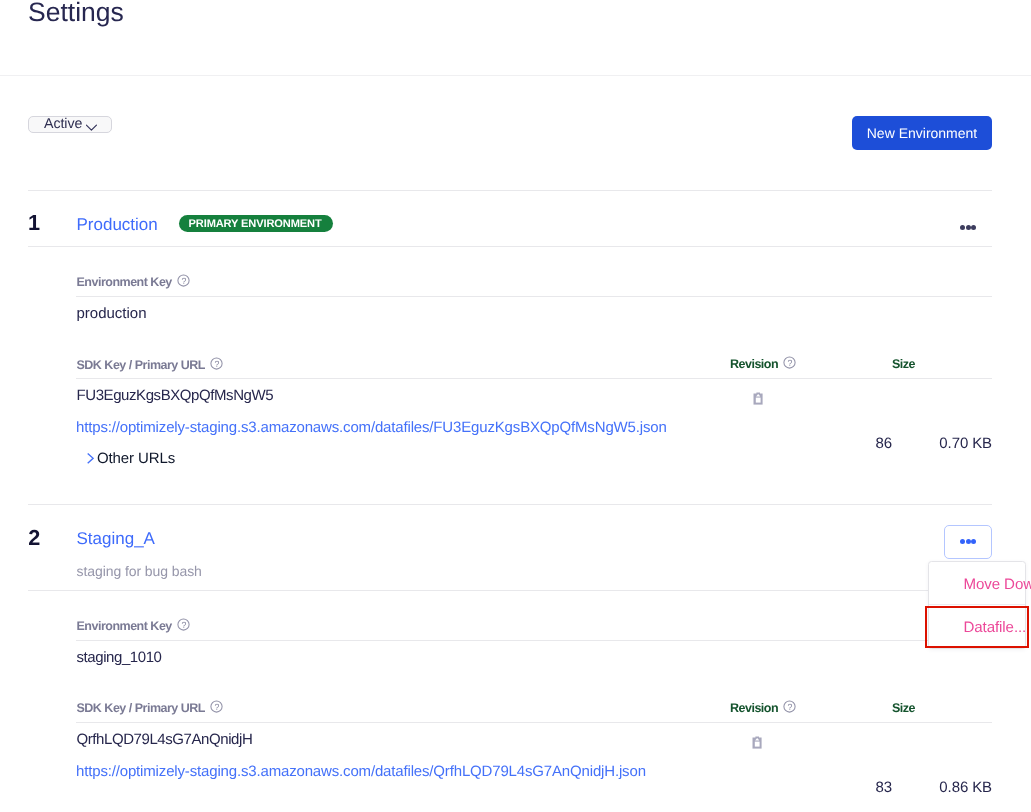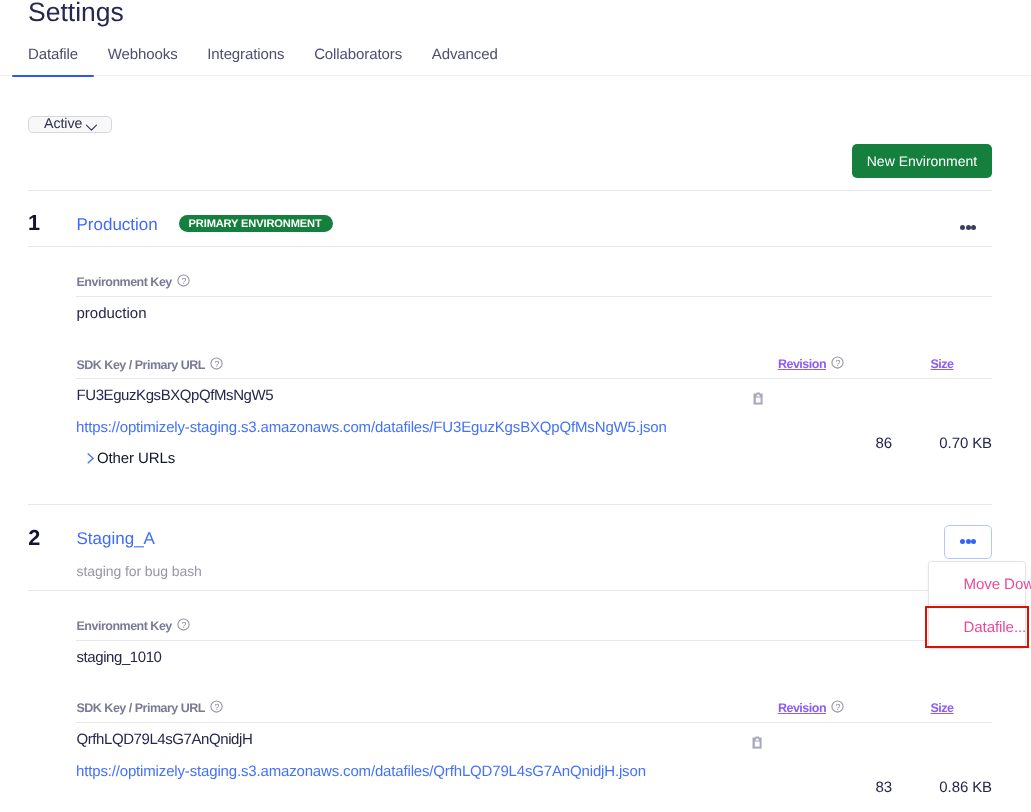--- a/index.html
+++ b/index.html
@@ -20,41 +20,41 @@
                        background:#3155f6; border-radius:1px; }
   .tabrule { position:absolute; left:0; right:0; top:75px; height:1px; background:#f0f0f2; }
 
   
   .filter-btn { position:absolute; left:28px; top:116px; width:84px; height:17px;
                 border:1px solid #d6d6dd; border-radius:5px; background:#f8f8f9;
                 display:flex; align-items:flex-end; gap:3.6px; padding:14px 0 0 15px;
                 font-size:14.2px; color:#2e2e51; letter-spacing:-0.05px; }
   .chev { width:11px; height:11px; display:inline-block; flex:none; }
   .new-env { position:absolute; left:852px; top:116px; width:140px; height:34px;
-             background:#15803d; border-radius:5px; color:#fff; font-size:14px;
-             display:flex; align-items:center; justify-content:center; letter-spacing:0px;margin-top:28px;}
+             background:#1d4ed8; border-radius:5px; color:#fff; font-size:14px;
+             display:flex; align-items:center; justify-content:center; letter-spacing:0px;}
 
   
   .rule { position:absolute; left:28px; width:964px; height:1px; background:#e8e8eb; }
   .rule.inner { left:76px; width:916px; }
 
   .envnum { position:absolute; font-size:21.7px; font-weight:700; color:#131333; letter-spacing:0px; line-height:1; }
   .envname { position:absolute; font-size:17px; color:#3e6bfb; letter-spacing:0px; }
   .envdesc { position:absolute; font-size:14px; color:#9696aa; letter-spacing:-0.08px; }
   .badge { position:absolute; height:17.1px; border-radius:9px; background:#15803d;
            color:#fff; font-size:11.1px; font-weight:700; letter-spacing:-0.14px;
            display:flex; align-items:center; padding:1.8px 11.2px 0 9.7px; line-height:1; }
 
   .flabel { position:absolute; font-size:12.5px; font-weight:700; color:#7a7a94;
             letter-spacing:-0.5px; display:flex; align-items:center; }
   .fvalue { position:absolute; font-size:15px; color:#26264c; letter-spacing:0px; }
   .link { position:absolute; font-size:15px; color:#4471f9; letter-spacing:-0.16px; }
   .fvalue[data-ls] { letter-spacing:-0.42px; }
-  .colhead { position:absolute; font-size:12.5px; font-weight:700; color:#8b5cf6;
-             letter-spacing:-0.5px; display:flex; align-items:center; justify-content:center;text-decoration:underline; }
+  .colhead { position:absolute; font-size:12.5px; font-weight:700; color:#14532d;
+             letter-spacing:-0.5px; display:flex; align-items:center; justify-content:flex-start; }
   .num { position:absolute; font-size:15px; color:#26264c; text-align:right; letter-spacing:-0.1px;margin-top:48px; }
 
   .qmark { display:inline-block; margin-left:5px; flex:none; margin-top:-1.5px; }
 
   .dots { position:absolute; display:flex; align-items:center; justify-content:center; gap:0.5px; }
   .dots i { width:5px; height:5px; border-radius:50%; background:#3d3d5e; display:block; }
   .dots.active { border:1px solid #b4c6ff; border-radius:5px; background:#fff; }
   .dots.active i { background:#3363fb; }
 
   
@@ -69,27 +69,20 @@
 
   .copy-icon { position:absolute; }
 </style>
 </head>
 <body>
 
 <div class="page">
   <div class="title">Settings</div>
 
   <div class="tabrule"></div>
-  <div class="tabs">
-    <div class="tab active">Datafile</div>
-    <div class="tab">Webhooks</div>
-    <div class="tab">Integrations</div>
-    <div class="tab">Collaborators</div>
-    <div class="tab">Advanced</div>
-  </div>
 
   <div class="filter-btn">
     <span>Active</span>
     <svg class="chev" viewBox="0 0 12 12">
         <path d="M0.4 4.5 L5.9 10.0 L11.4 4.5" fill="none" stroke="#33335a" stroke-width="1.3" stroke-linecap="round" stroke-linejoin="round"></path>
       </svg>
   </div>
   <div class="new-env">New Environment</div>
 
   <div class="rule" style="top:190px"></div>

